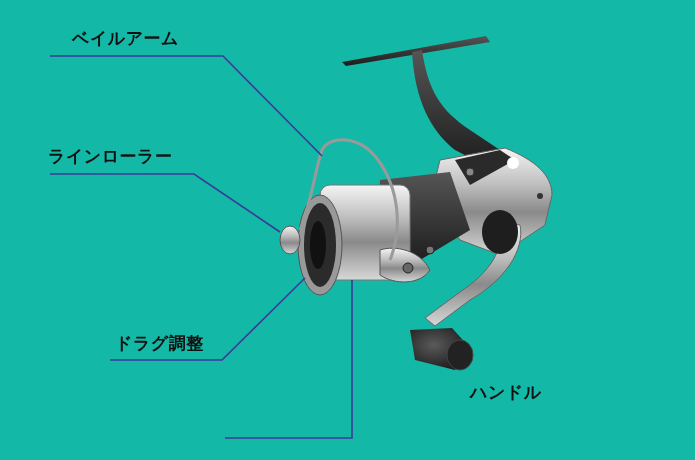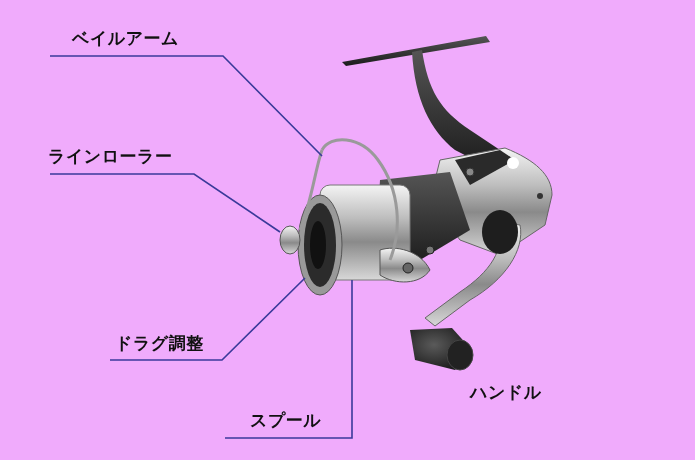--- a/index.html
+++ b/index.html
@@ -1,16 +1,16 @@
 <!DOCTYPE html>
 <html><head>
 <meta charset="utf-8">
 <style>
   html, body { margin:0; padding:0; background:#ffffff; }
-  #stage { position:relative; width:695px; height:460px; overflow:hidden; background:#f0abfc;
+  #stage { position:relative; width:695px; height:460px; overflow:hidden; background:#14b8a6;
            font-family:"DejaVu Sans", sans-serif; }
   svg { position:absolute; left:0; top:0; }
   .label { position:absolute; font-weight:bold; font-size:17px; color:#111; letter-spacing:0.5px;
            white-space:nowrap; line-height:20px; }
 </style>
 </head>
 <body>
 
 <div id="stage">
   <svg width="695" height="460" viewBox="0 0 695 460">
@@ -74,15 +74,14 @@
       <polyline points="50,56 223,56 322,156"></polyline>
       <polyline points="50,174 194,174 280,232"></polyline>
       <polyline points="110,360 222,360 305,278"></polyline>
       <polyline points="225,438 352,438 352,280"></polyline>
     </g>
   </svg>
 
   <div class="label" style="left:72px;top:28px;">ベイルアーム</div>
   <div class="label" style="left:48px;top:146px;">ラインローラー</div>
   <div class="label" style="left:115px;top:333px;">ドラグ調整</div>
-  <div class="label" style="left:250px;top:410px;">スプール</div>
   <div class="label" style="left:470px;top:382px;text-align:right;">ハンドル</div>
 </div>
 
 </body></html>

